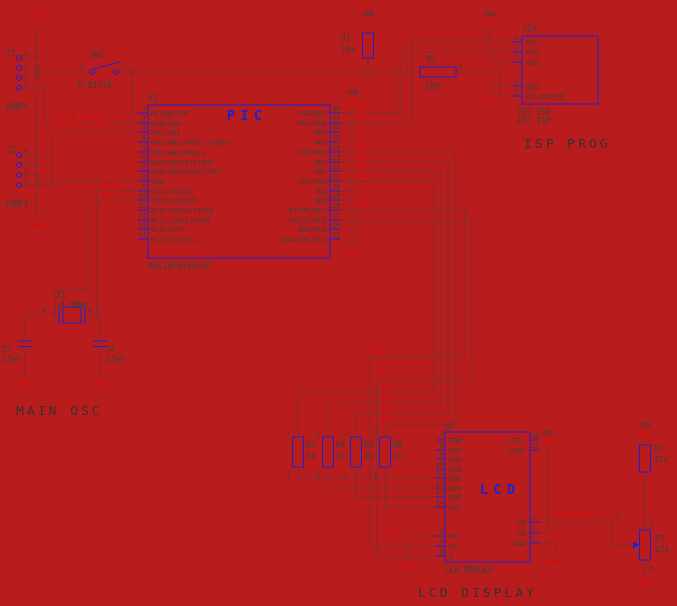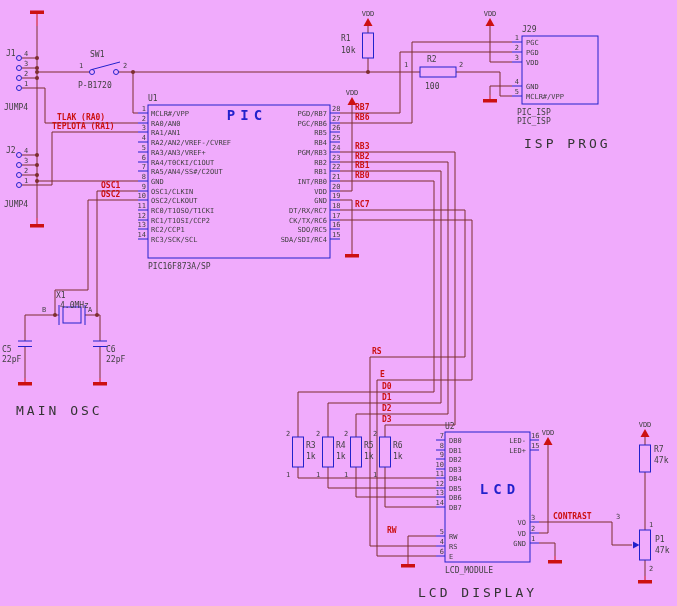--- a/index.html
+++ b/index.html
@@ -1,16 +1,16 @@
 <!DOCTYPE html>
 <html><head>
 <meta charset="utf-8">
 <style>
   html,body{margin:0;padding:0;background:#ffffff;}
-  .stage{position:relative;width:677px;height:606px;background:#f0abfc;overflow:hidden;
+  .stage{position:relative;width:677px;height:606px;background:#b91c1c;overflow:hidden;
          font-family:"DejaVu Sans Mono",monospace;}
   svg text{font-family:"DejaVu Sans Mono",monospace;}
   .wire{stroke:#7d2e2e;stroke-width:1;fill:none;}
   .stub{stroke:#2222cc;stroke-width:1;fill:none;}
   .sym{stroke:#2222cc;stroke-width:1;fill:none;}
   .symf{fill:#2222cc;stroke:none;}
   .pwr{stroke:#cc1111;stroke-width:1;fill:none;}
   .pwrf{fill:#cc1111;stroke:none;}
   .dot{fill:#7d2e2e;stroke:none;}
   .t7{font-size:7px;fill:#3f3f3f;}

